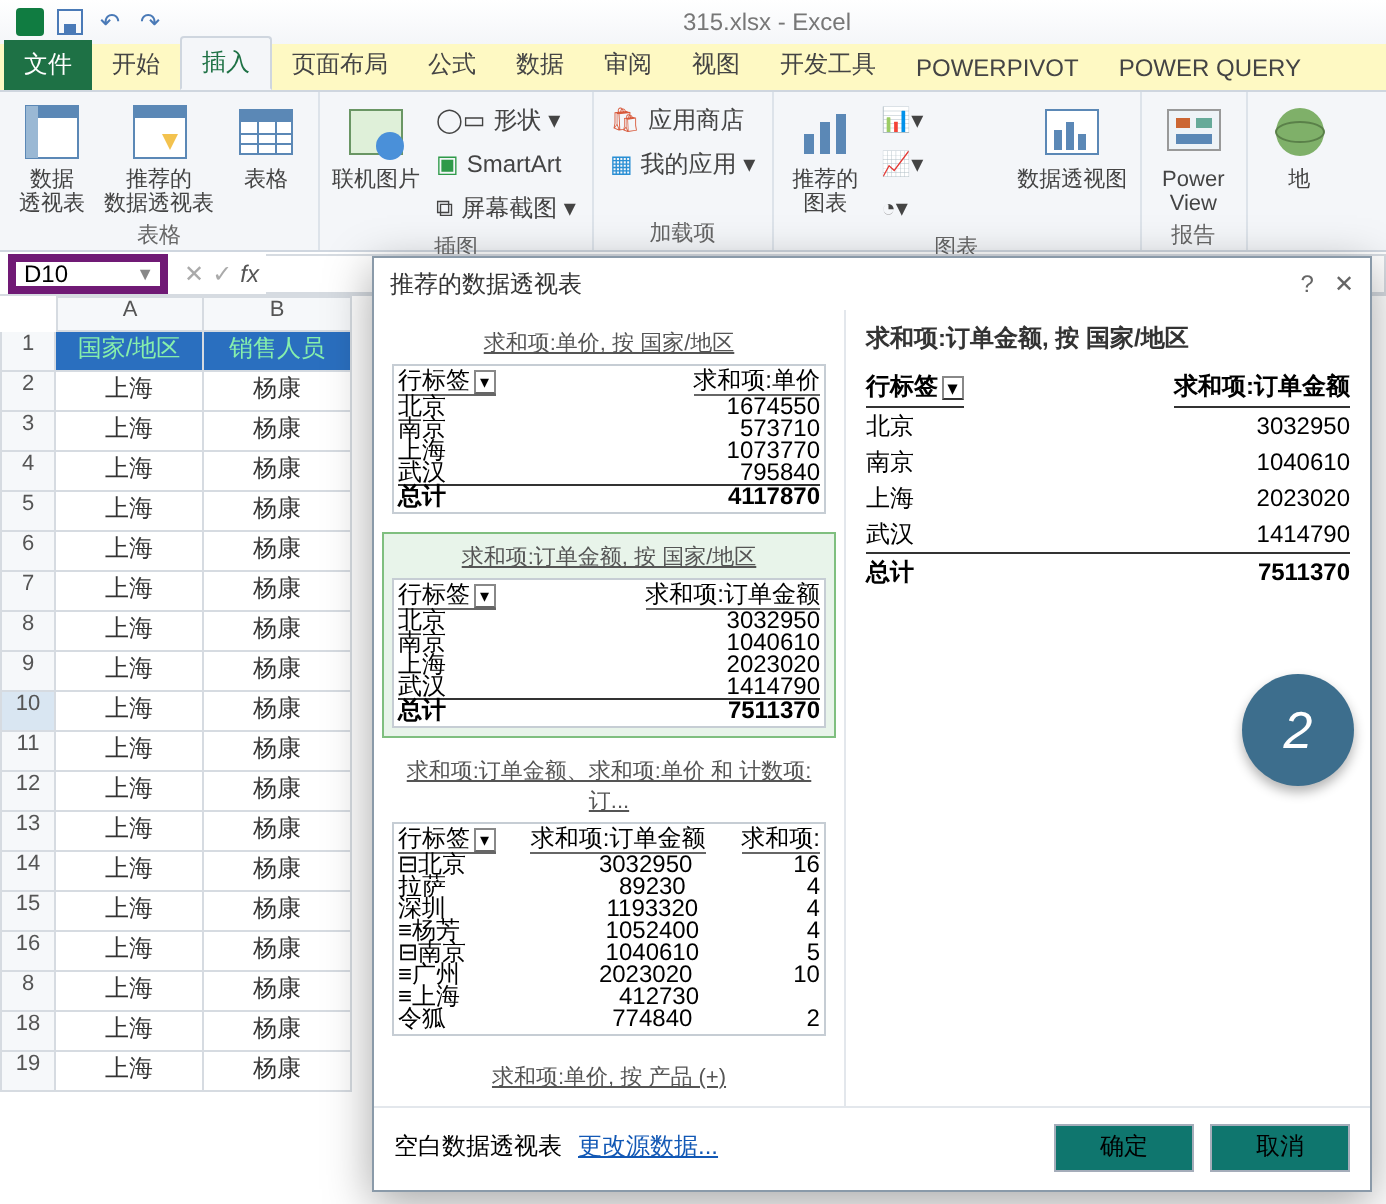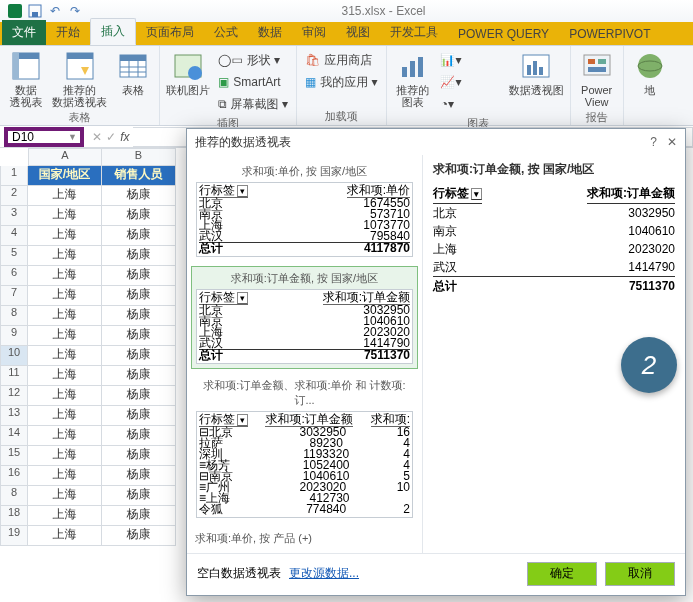--- a/index.html
+++ b/index.html
@@ -6,21 +6,21 @@
     body { width: 693px; height: 602px; background: #fff; overflow: hidden; position: relative; }
 
     
     .titlebar { height: 22px; background: linear-gradient(#fff,#f4f6f9); display:flex; align-items:center; padding:0 8px; color:#555;}
     .qat { display:flex; gap:6px; align-items:center;}
     .xl-square { width:14px; height:14px; background:#107c41; border-radius:2px;}
     .qat-icon { width:14px; height:14px; display:flex;align-items:center;justify-content:center;color:#4a7ab7;}
     .title-text { flex:1; text-align:center; color:#777; font-size:12px;}
 
     
-    .tabs { height:24px; display:flex; align-items:flex-end; border-bottom:1px solid #cfd6df; background:#eab308; padding-left:2px;}
+    .tabs { height:24px; display:flex; align-items:flex-end; border-bottom:1px solid #cfd6df; background:#fef9c3; padding-left:2px;}
     .tab { padding:4px 10px; color:#444; cursor:pointer;}
     .tab.file { background:#1e7145; color:#fff; }
     .tab.active { background:#f4f6f9; border:1px solid #cfd6df; border-bottom:1px solid #f4f6f9; border-radius:2px 2px 0 0; color:#1e7145;}
 
     
     .ribbon { height:80px; background:#f4f6f9; display:flex; border-bottom:1px solid #cfd6df;}
     .group { display:flex; flex-direction:column; justify-content:space-between; border-right:1px solid #dde3ea; padding:4px 6px 1px;}
     .group-body { display:flex; gap:6px; align-items:flex-start; flex:1;}
     .big-btn { display:flex; flex-direction:column; align-items:center; gap:2px; min-width:40px; cursor:pointer; color:#444;}
     .big-btn .icn { width:32px; height:32px; display:flex; align-items:center; justify-content:center;}
@@ -38,55 +38,55 @@
 
     
     .sheet { position:relative; }
     .colhdr-row { display:flex; height:18px; margin-left:28px;}
     .colhdr { width:74px; border:1px solid #d6dbe1; border-left:none; text-align:center; background:#f6f8fa; color:#555; font-size:11px;}
     .colhdr:first-child { border-left:1px solid #d6dbe1;}
     .rows { }
     .row { display:flex; height:20px;}
     .rowhdr { width:28px; border:1px solid #d6dbe1; border-top:none; background:#f6f8fa; text-align:center; color:#555; font-size:11px;}
     .cell { width:74px; border-right:1px solid #d6dbe1; border-bottom:1px solid #d6dbe1; text-align:center; color:#333;}
-    .row.header .cell { background:#2a6fbf; color:#fef9c3; font-weight:bold;}
+    .row.header .cell { background:#2a6fbf; color:#86efac; font-weight:normal;}
     .rowhdr.active { background:#d9e6f2; }
 
     
     .dialog { position:absolute; left:186px; top:128px; width:500px; height:468px; background:#fff; border:1px solid #8a9aa9; box-shadow:0 6px 22px rgba(0,0,0,0.35);}
     .dlg-title { height:26px; display:flex; align-items:center; justify-content:space-between; padding:0 8px; color:#333;}
     .dlg-title .ctl { display:flex; gap:10px; color:#666;}
     .dlg-body { display:flex; height:398px; }
     .dlg-left { width:236px; border-right:1px solid #e3e7ec; overflow:hidden; padding:4px;}
     .dlg-right { flex:1; padding:6px 10px; position:relative;}
 
     .thumb { border:1px solid transparent; padding:4px; margin-bottom:4px;}
     .thumb.sel { background:#e8f4ea; border:1px solid #7fbf7f;}
-    .thumb-title { color:#555; font-size:11px; margin-bottom:3px; text-align:center;}
+    .thumb-title { color:#555; font-size:11px; margin-bottom:3px; text-align:center;text-decoration:underline;}
     .mini-table { border:1px solid #c6cdd4; padding:2px; background:#fff;}
     .mini-row { display:flex; justify-content:space-between; font-size:11px; line-height:14px;}
     .mini-row.hdr span { border-bottom:1px solid #666;}
     .mini-row.total { border-top:1px solid #333; font-weight:bold;gap:11px;}
     .mini-table.tiny .mini-row { font-size:9px; line-height:11px;}
     .tiny .mini-row.hdr span { border-bottom:1px solid #666;}
 
     
     .detail-title { font-weight:bold; color:#333; margin-bottom:6px; font-size:12px;}
     .detail-table { }
     .detail-table .mini-row { font-size:12px; line-height:18px;}
     .detail-table .mini-row.hdr span { font-weight:bold; border-bottom:1px solid #333;}
     .detail-table .mini-row.total { font-weight:bold;}
     .dd-arrow { font-size:9px; border:1px solid #888; padding:0 2px; margin-left:2px;}
 
     .step-badge { position:absolute; left:198px; top:182px; width:56px; height:56px; border-radius:50%; background:#3d6e8d; color:#fff; display:flex; align-items:center; justify-content:center; font-size:26px; font-style:italic; box-shadow:0 3px 6px rgba(0,0,0,0.3);}
 
     .dlg-foot { height:40px; border-top:1px solid #e3e7ec; display:flex; align-items:center; justify-content:space-between; padding:0 10px;}
     .foot-left { display:flex; gap:8px; align-items:center;}
     .link { color:#1258b5; text-decoration:underline; cursor:pointer;}
-    .dlg-btn { width:70px; height:24px; border:1px solid #a5adba; background:#84cc16; display:flex; align-items:center; justify-content:center; cursor:pointer;}
+    .dlg-btn { width:70px; height:24px; border:1px solid #a5adba; background:#0f766e; display:flex; align-items:center; justify-content:center; cursor:pointer;}
     .foot-right { display:flex; gap:8px;}
 
     svg { display:block;}
   </style>
 </head>
 <body>
 
 <div class="titlebar">
   <div class="qat">
     <div class="xl-square"></div>
@@ -106,22 +106,22 @@
   <div class="tab file">文件</div>
 
 <div class="tab">开始</div>
     <div class="tab active">插入</div>
     <div class="tab">页面布局</div>
     <div class="tab">公式</div>
     <div class="tab">数据</div>
     <div class="tab">审阅</div>
     <div class="tab">视图</div>
     <div class="tab">开发工具</div>
+    <div class="tab">POWERPIVOT</div>
     <div class="tab">POWER QUERY</div>
-    <div class="tab">POWERPIVOT</div>
   </div>
 
 <div class="ribbon">
   <div class="group">
     <div class="group-body">
       <div class="big-btn">
         <div class="icn">
             <svg width="30" height="30">
               <rect x="2" y="2" width="26" height="26" fill="#fff" stroke="#5b88b6"></rect>
               <rect x="2" y="2" width="26" height="6" fill="#5b88b6"></rect>
@@ -504,21 +504,21 @@
               <span>412730</span>
               <span></span>
             </div>
             <div class="mini-row">
               <span style="min-width:50px">令狐</span>
               <span>774840</span>
               <span>2</span>
             </div>
           </div>
         </div>
-        <div class="thumb-title" style="text-align: left; padding: 4px;">求和项:单价, 按 产品 (+)</div>
+        <div class="thumb-title" style="text-align: center; padding: 4px;">求和项:单价, 按 产品 (+)</div>
       </div>
     <div class="dlg-right">
       <div class="detail-title">求和项:订单金额, 按 国家/地区</div>
       <div class="detail-table" id="detail-host">
           <div class="mini-row hdr">
             <span>行标签<span class="dd-arrow">▾</span></span>
             <span>求和项:订单金额</span>
           </div>
           <div class="mini-row">
             <span>北京</span>

